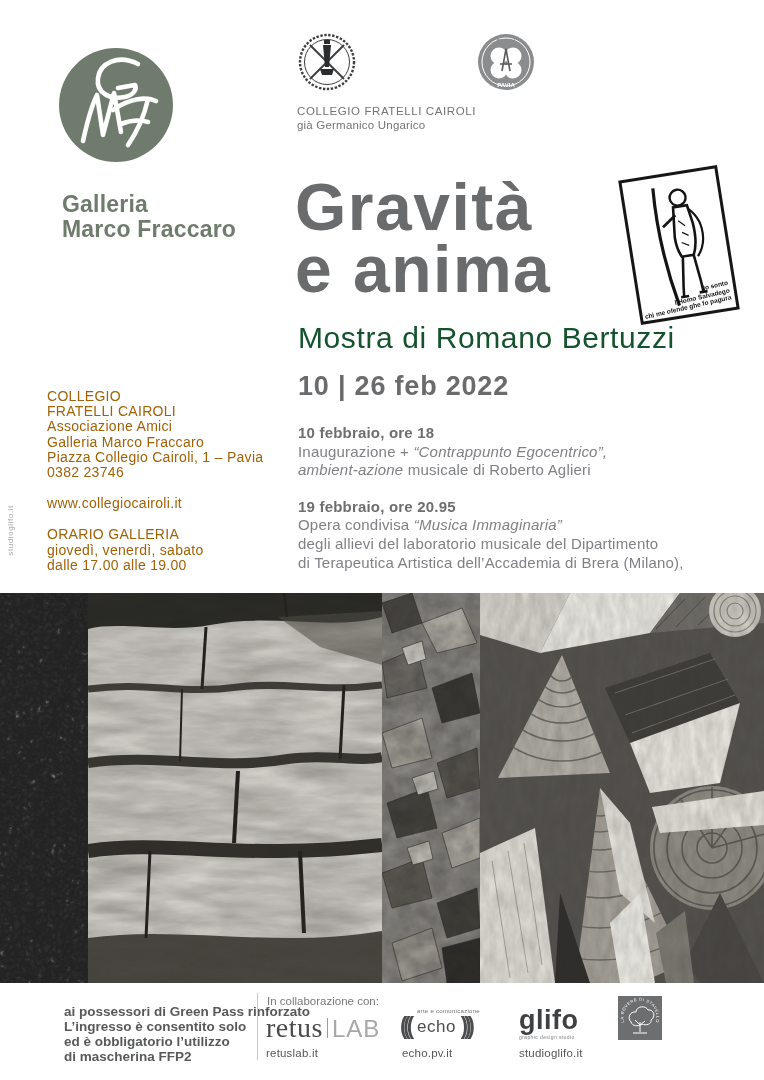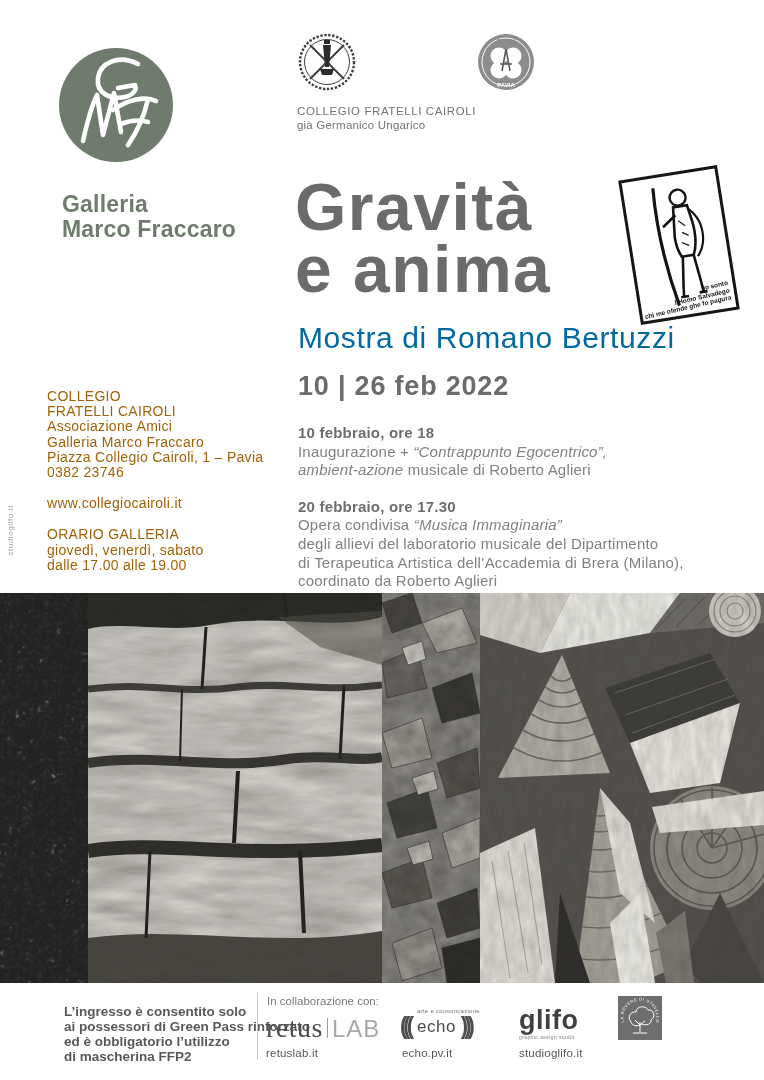--- a/index.html
+++ b/index.html
@@ -24,21 +24,21 @@
   .p1 { left:297px; } .p2 { left:476px; } .p3 { left:654px; }
   .p1 .partner-label, .p2 .partner-label, .p3 .partner-label { margin-top:10px; }
   
   .title {
     position:absolute; left:295px; top:176px;
     font-size:66px; font-weight:bold; line-height:62px;
     color:#6a6b6d; letter-spacing:1.5px;
   }
   .subtitle {
     position:absolute; left:298px; top:321px;
-    font-size:30px; color:#0369a1; letter-spacing:.6px;
+    font-size:30px; color:#14532d; letter-spacing:.6px;
   }
   .dates {
     position:absolute; left:298px; top:371px;
     font-size:27px; font-weight:bold; color:#6a6b6d; letter-spacing:.8px;
   }
   
   .stamp {
     position:absolute; left:629px; top:172px; width:100px; height:146px;
     background:#fff; border:3px solid #161616; transform:rotate(-9deg);
   }
@@ -186,25 +186,24 @@
   </div>
   <div class="side-credit">studioglifo.it</div>
 
   <div class="events">
     <div class="event">
       <div class="edate">10 febbraio, ore 18</div>
       <div><span>Inaugurazione + </span><span class="it">“Contrappunto Egocentrico”,</span></div>
       <div><span class="it">ambient-azione</span><span> musicale di Roberto Aglieri</span></div>
     </div>
     <div class="event">
-      <div class="edate">20 febbraio, ore 17.30</div>
+      <div class="edate">19 febbraio, ore 20.95</div>
       <div><span>Opera condivisa </span><span class="it">“Musica Immaginaria”</span></div>
       <div>degli allievi del laboratorio musicale del Dipartimento</div>
       <div>di Terapeutica Artistica dell’Accademia di Brera (Milano),</div>
-      <div>coordinato da Roberto Aglieri</div>
     </div>
   </div>
 
   <div class="artband">
 
     <svg class="panel-a" width="88" viewBox="0 0 88 390" preserveAspectRatio="none" aria-hidden="true">
       <defs>
         <filter id="fCrack" x="0" y="0" width="100%" height="100%">
           <feTurbulence type="fractalNoise" baseFrequency="0.14" numOctaves="4" seed="11" result="n"></feTurbulence>
           <feColorMatrix in="n" type="matrix" values="0 0 0 0 0  0 0 0 0 0  0 0 0 0 0  0.4 0.4 0.2 0 0" result="a"></feColorMatrix>
@@ -347,22 +346,22 @@
         </g>
       <polygon points="75,390 80,300 110,390" fill="#2f2e2c"></polygon>
       <polygon points="205,370 240,300 284,390 220,390" fill="#4a4845"></polygon>
       <polygon points="130,330 160,300 175,390 140,390" fill="#f0efe9"></polygon>
       <polygon points="176,340 205,318 214,390 186,390" fill="#7d7a73"></polygon>
       <rect width="284" height="390" filter="url(#fGrain)" opacity="0.35"></rect>
     </svg>
   </div>
 
   <div class="notice">
+    <div>ai possessori di Green Pass rinforzato</div>
     <div>L’ingresso è consentito solo</div>
-    <div>ai possessori di Green Pass rinforzato</div>
     <div>ed è obbligatorio l’utilizzo</div>
     <div>di mascherina FFP2</div>
   </div>
 
   <div class="fdivider"></div>
   <div class="collab-label">In collaborazione con:</div>
 
   <div class="retus">
     <span class="retus-main">retus</span>
     <span class="retus-bar"></span>

